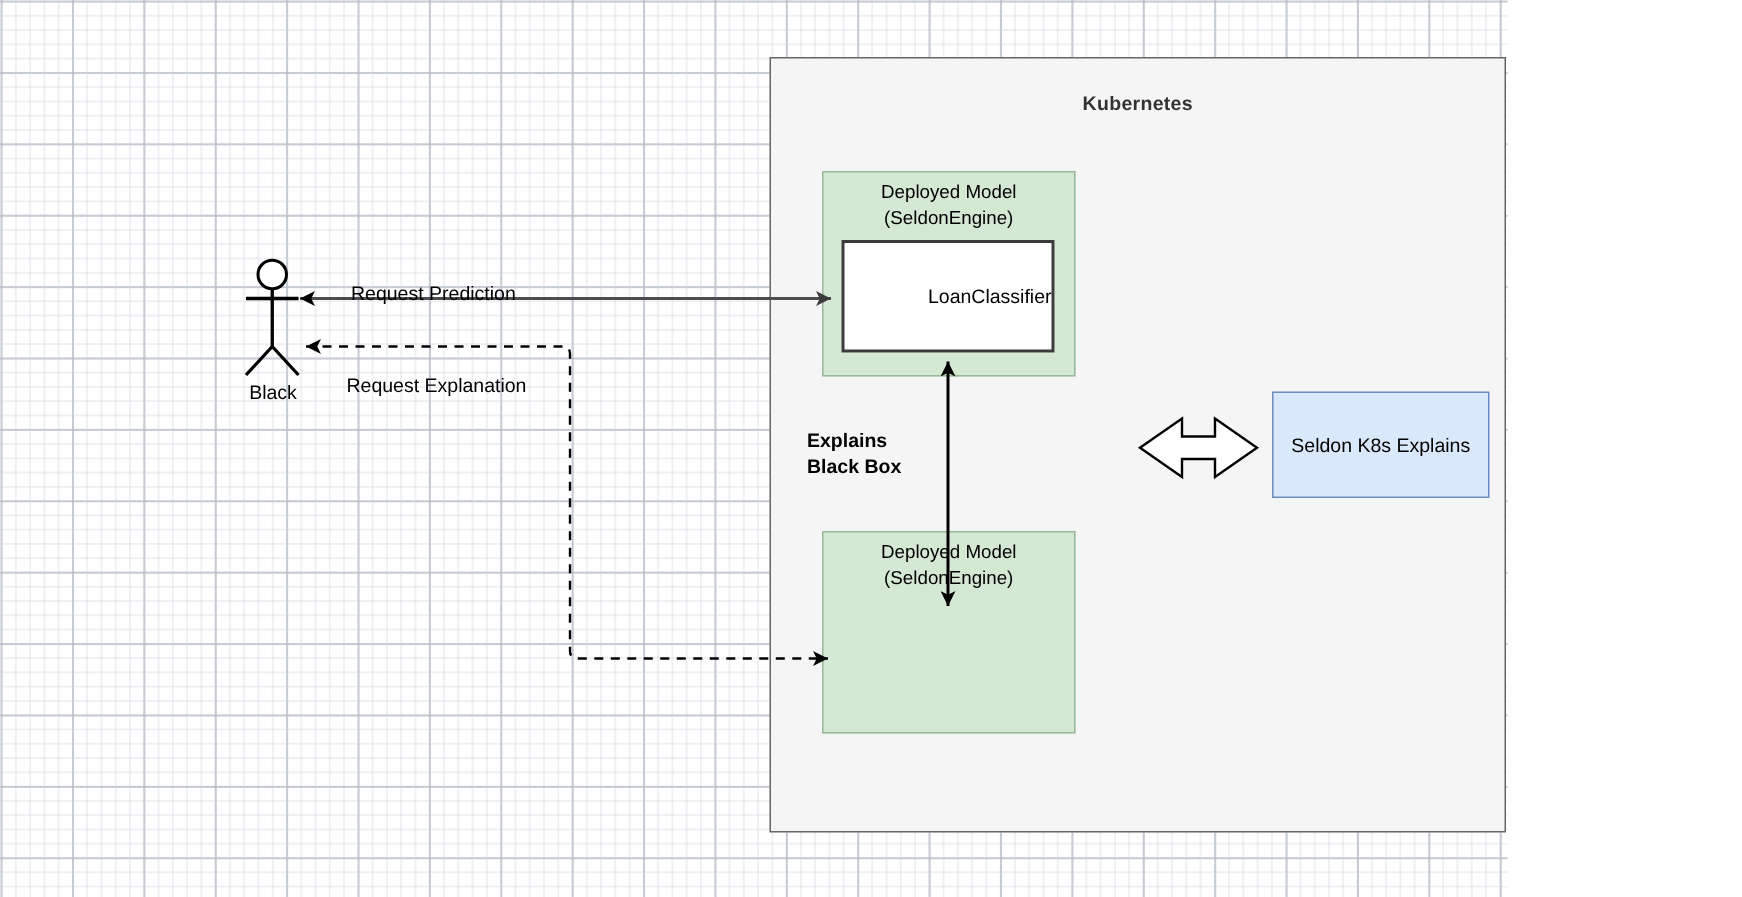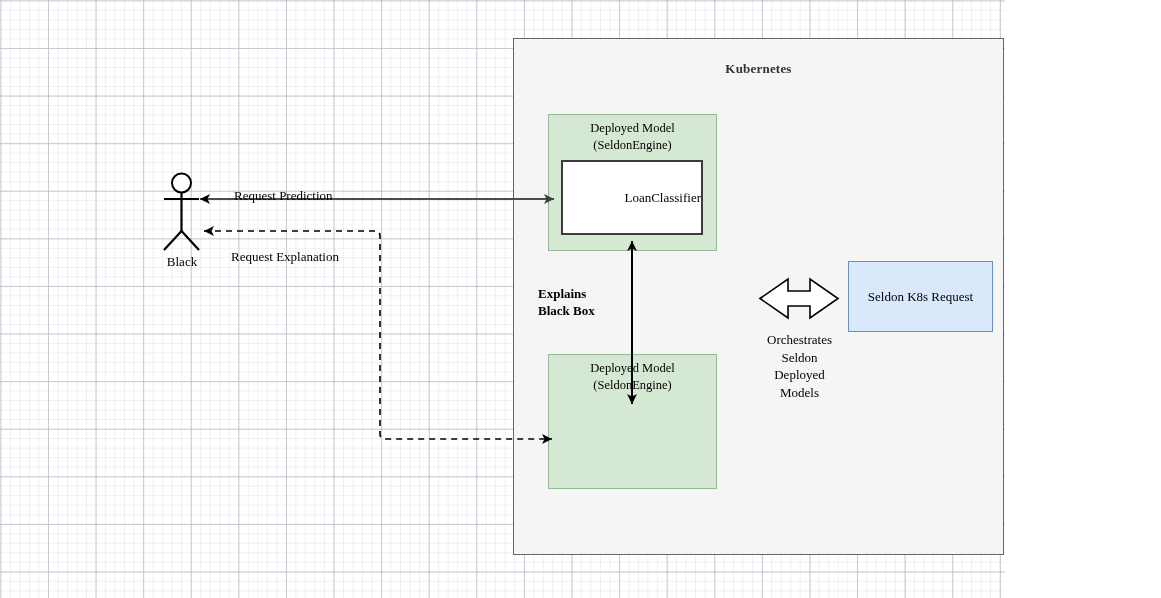--- a/index.html
+++ b/index.html
@@ -18,21 +18,21 @@
       linear-gradient(to right, rgba(200,205,215,0.30) 1px, transparent 1px),
       linear-gradient(to bottom, rgba(200,205,215,0.30) 1px, transparent 1px),
       linear-gradient(to right, rgba(150,158,172,0.55) 1px, transparent 1px),
       linear-gradient(to bottom, rgba(150,158,172,0.55) 1px, transparent 1px);
     background-size:
       9.52px 9.52px,
       9.52px 9.52px,
       47.6px 47.6px,
       47.6px 47.6px;
     background-position: 0.4px 0.4px, 0.4px 0.4px, 0.4px 0.4px, 0.4px 0.4px;
-    font-family: Liberation Serif, serif;
+    font-family: Liberation Sans, sans-serif;
   }
   .layer {
     position: absolute;
     left: 0; top: 0;
     width: 1161px;
     height: 598px;
   }
   .box {
     position: absolute;
     box-sizing: border-box;
@@ -140,21 +140,21 @@
     <span>LoanClassifier</span>
   </div>
 
   <div class="box deployed-model" id="deployed-model-bottom"></div>
   <div class="deployed-model-label" id="deployed-model-bottom-label">
     <div>Deployed Model</div>
     <div>(SeldonEngine)</div>
   </div>
 
   <div class="box" id="seldon-operator-box">
-    <span>Seldon K8s Request</span>
+    <span>Seldon K8s Explains</span>
   </div>
 
   <svg class="layer" width="1161" height="598" viewBox="0 0 1161 598">
     <defs>
       <marker id="ah-left-gray" markerWidth="12" markerHeight="10" refX="10" refY="5" orient="auto-start-reverse" markerUnits="userSpaceOnUse">
         <path d="M10,5 L0,0 L2.5,5 L0,10 Z" fill="#000000"></path>
       </marker>
       <marker id="ah-gray" markerWidth="12" markerHeight="10" refX="10" refY="5" orient="auto" markerUnits="userSpaceOnUse">
         <path d="M0,0 L10,5 L0,10 L2.5,5 Z" fill="#3b3b3b"></path>
       </marker>
@@ -192,22 +192,16 @@
   </svg>
 
   <div class="edge-label" id="label-request-prediction">Request Prediction</div>
   <div class="edge-label" id="label-request-explanation">Request Explanation</div>
 
   <div class="edge-label" id="label-explains-black-box">
     <div>Explains</div>
     <div>Black Box</div>
   </div>
 
-  <div class="edge-label" id="label-orchestrates">
-    <div>Orchestrates</div>
-    <div>Seldon</div>
-    <div>Deployed</div>
-    <div>Models</div>
-  </div>
 
   <div class="edge-label" id="actor-label">Black</div>
 
 </div>
 
 </body></html>

